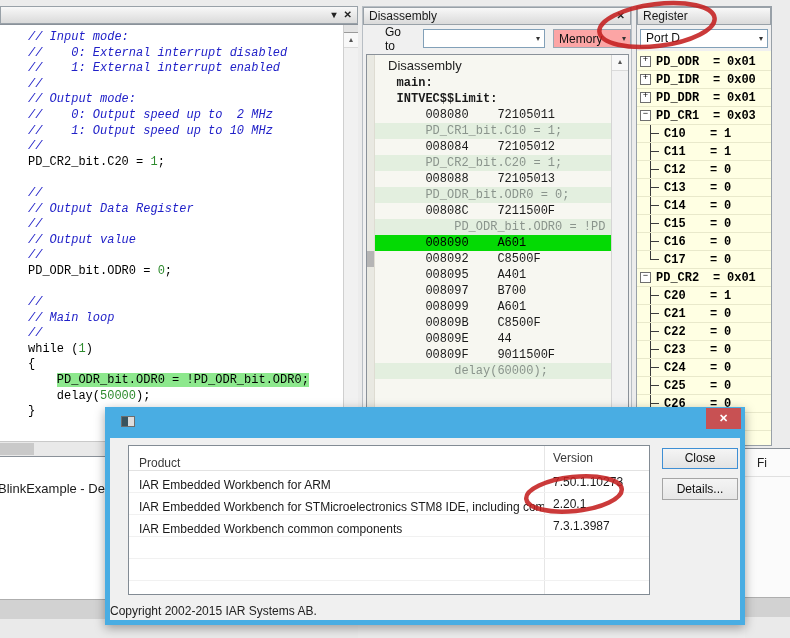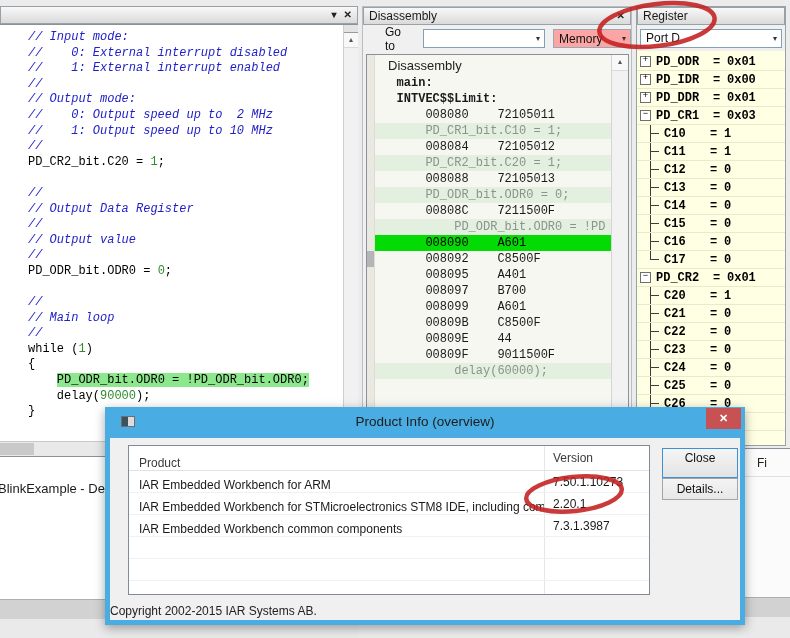--- a/index.html
+++ b/index.html
@@ -58,21 +58,21 @@
   .dis-header {font-size:13px; color:#222; height:18px; line-height:18px; padding-left:13px;}
   .dis-row {height:16px; line-height:16px; font-family:"Liberation Mono","DejaVu Sans Mono",monospace;
             font-size:12px; white-space:pre; color:#1a1a1a; overflow:hidden;}
   .dis-row.src {background:#e3efdf; color:#8a948c;}
   .dis-row.cur {background:#04da04; color:#000;}
   .dis-row.lblrow {font-weight:bold;}
   .dis-vscroll {position:absolute; right:0; top:0; bottom:0; width:16px; background:#f2f2f2; border-left:1px solid #d5d5d5;}
   .dis-vscroll .varrow {height:15px;}
 
   
-  .reg-pane {left:636px; top:6px; width:150px; height:440px; background:#ffffe3; border:1px solid #98a0a8;}
+  .reg-pane {left:636px; top:6px; width:136px; height:440px; background:#ffffe3; border:1px solid #98a0a8;}
   .reg-toolbar {position:absolute; left:0; right:0; top:18px; height:26px; background:#f0f0f0;
                 display:flex; align-items:center; padding:0 3px;}
   .reg-combo {flex:1;}
   .reg-rows {position:absolute; left:0; right:0; top:44px; bottom:0; background:#ffffe3; overflow:hidden; padding-top:2px;}
   .reg-row {height:17px; display:flex; align-items:center; border-bottom:1px solid #e9e9cb; position:relative;
             font-family:"Liberation Mono","DejaVu Sans Mono",monospace; font-size:12px; font-weight:bold; color:#000;}
   .pmbox {width:9px; height:9px; border:1px solid #6f6f6f; background:#fff; margin:0 5px 0 3px; position:relative; flex:none;}
   .pmbox span {position:absolute; left:0; top:-1px; width:9px; text-align:center;
                font:normal 9px/9px "Liberation Mono",monospace; color:#000;}
   .bit-indent {width:27px; align-self:stretch; position:relative; flex:none;}
@@ -101,21 +101,21 @@
           font-size:11px; font-weight:bold; text-align:center; line-height:21px;}
   .dlg-body {position:absolute; left:5px; right:5px; top:31px; bottom:5px; background:#f0f0f0;}
   .dlg-table {position:absolute; left:18px; top:7px; width:522px; height:150px; background:#fff;
               border:1px solid #828b94; box-sizing:border-box; font-size:12px; color:#1a1a1a; overflow:hidden;}
   .t-row {display:flex; height:21px; align-items:flex-end; border-bottom:1px solid #f1f1f1;}
   .t-head {height:24px; border-bottom:1px solid #e2e2e2; color:#3a3a3a;}
   .t-prod {flex:1; padding-left:10px; white-space:nowrap; overflow:hidden;}
   .t-ver {width:96px; flex:none; align-self:stretch; display:flex; align-items:center;
           border-left:1px solid #e6e6e6; padding-left:8px;}
   .btn {position:absolute; left:552px; width:76px; font-size:12px; text-align:center; box-sizing:border-box; color:#111;}
-  .dlg-close {top:10px; height:30px; line-height:19px; border:1px solid #3f8fd4; background:linear-gradient(#f5f5f5,#e3e3e3);}
+  .dlg-close {top:10px; height:21px; line-height:19px; border:1px solid #3f8fd4; background:linear-gradient(#f5f5f5,#e3e3e3);}
   .dlg-details {top:40px; height:22px; line-height:20px; border:1px solid #a5a5a5; background:linear-gradient(#f4f4f4,#e7e7e7);}
   .dlg-copyright {position:absolute; left:0; right:0; top:166px; text-align:left; font-size:12px; color:#222;}
 
   
   .annot {position:absolute; left:0; top:0; z-index:30; pointer-events:none;}
 </style>
 </head>
 <body>
 
 <div class="screen">
@@ -145,21 +145,21 @@
           <div class="code-line"><span class="cm">// Output value</span></div>
           <div class="code-line"><span class="cm">//</span></div>
           <div class="code-line"><span class="pl">PD_ODR_bit.ODR0 = </span><span class="nm">0</span><span class="pl">;</span></div>
           <div class="code-line"> </div>
           <div class="code-line"><span class="cm">//</span></div>
           <div class="code-line"><span class="cm">// Main loop</span></div>
           <div class="code-line"><span class="cm">//</span></div>
           <div class="code-line"><span class="pl">while (</span><span class="nm">1</span><span class="pl">)</span></div>
           <div class="code-line"><span class="pl">{</span></div>
           <div class="code-line"><span class="pl">    </span><span class="hl">PD_ODR_bit.ODR0 = !PD_ODR_bit.ODR0;</span></div>
-          <div class="code-line"><span class="pl">    delay(</span><span class="nm">90000</span><span class="pl">);</span></div>
+          <div class="code-line"><span class="pl">    delay(</span><span class="nm">50000</span><span class="pl">);</span></div>
           <div class="code-line"><span class="pl">}</span></div>
         </div>
       <div class="vscroll">
         <div class="vgrip"></div>
         <div class="varrow">▴</div>
       </div>
     </div>
     <div class="hscroll">
       <div class="hthumb"></div>
     </div>
@@ -372,21 +372,20 @@
 
   <div class="pane sidefi-pane">
     <div class="fi-label">Fi</div>
     <div class="fi-sep"></div>
     <div class="fi-graybar"></div>
     <div class="fi-light"></div>
   </div>
 
   <div class="dialog">
     <div class="dlg-icon"></div>
-    <div class="dlg-title">Product Info (overview)</div>
     <div class="dlg-x">✕</div>
     <div class="dlg-body">
       <div class="dlg-table" id="dlg-table">
           <div class="t-row t-head">
             <span class="t-prod">Product</span>
             <span class="t-ver">Version</span>
           </div>
           <div class="t-row">
             <span class="t-prod">IAR Embedded Workbench for ARM</span>
             <span class="t-ver">7.50.1.10273</span>

